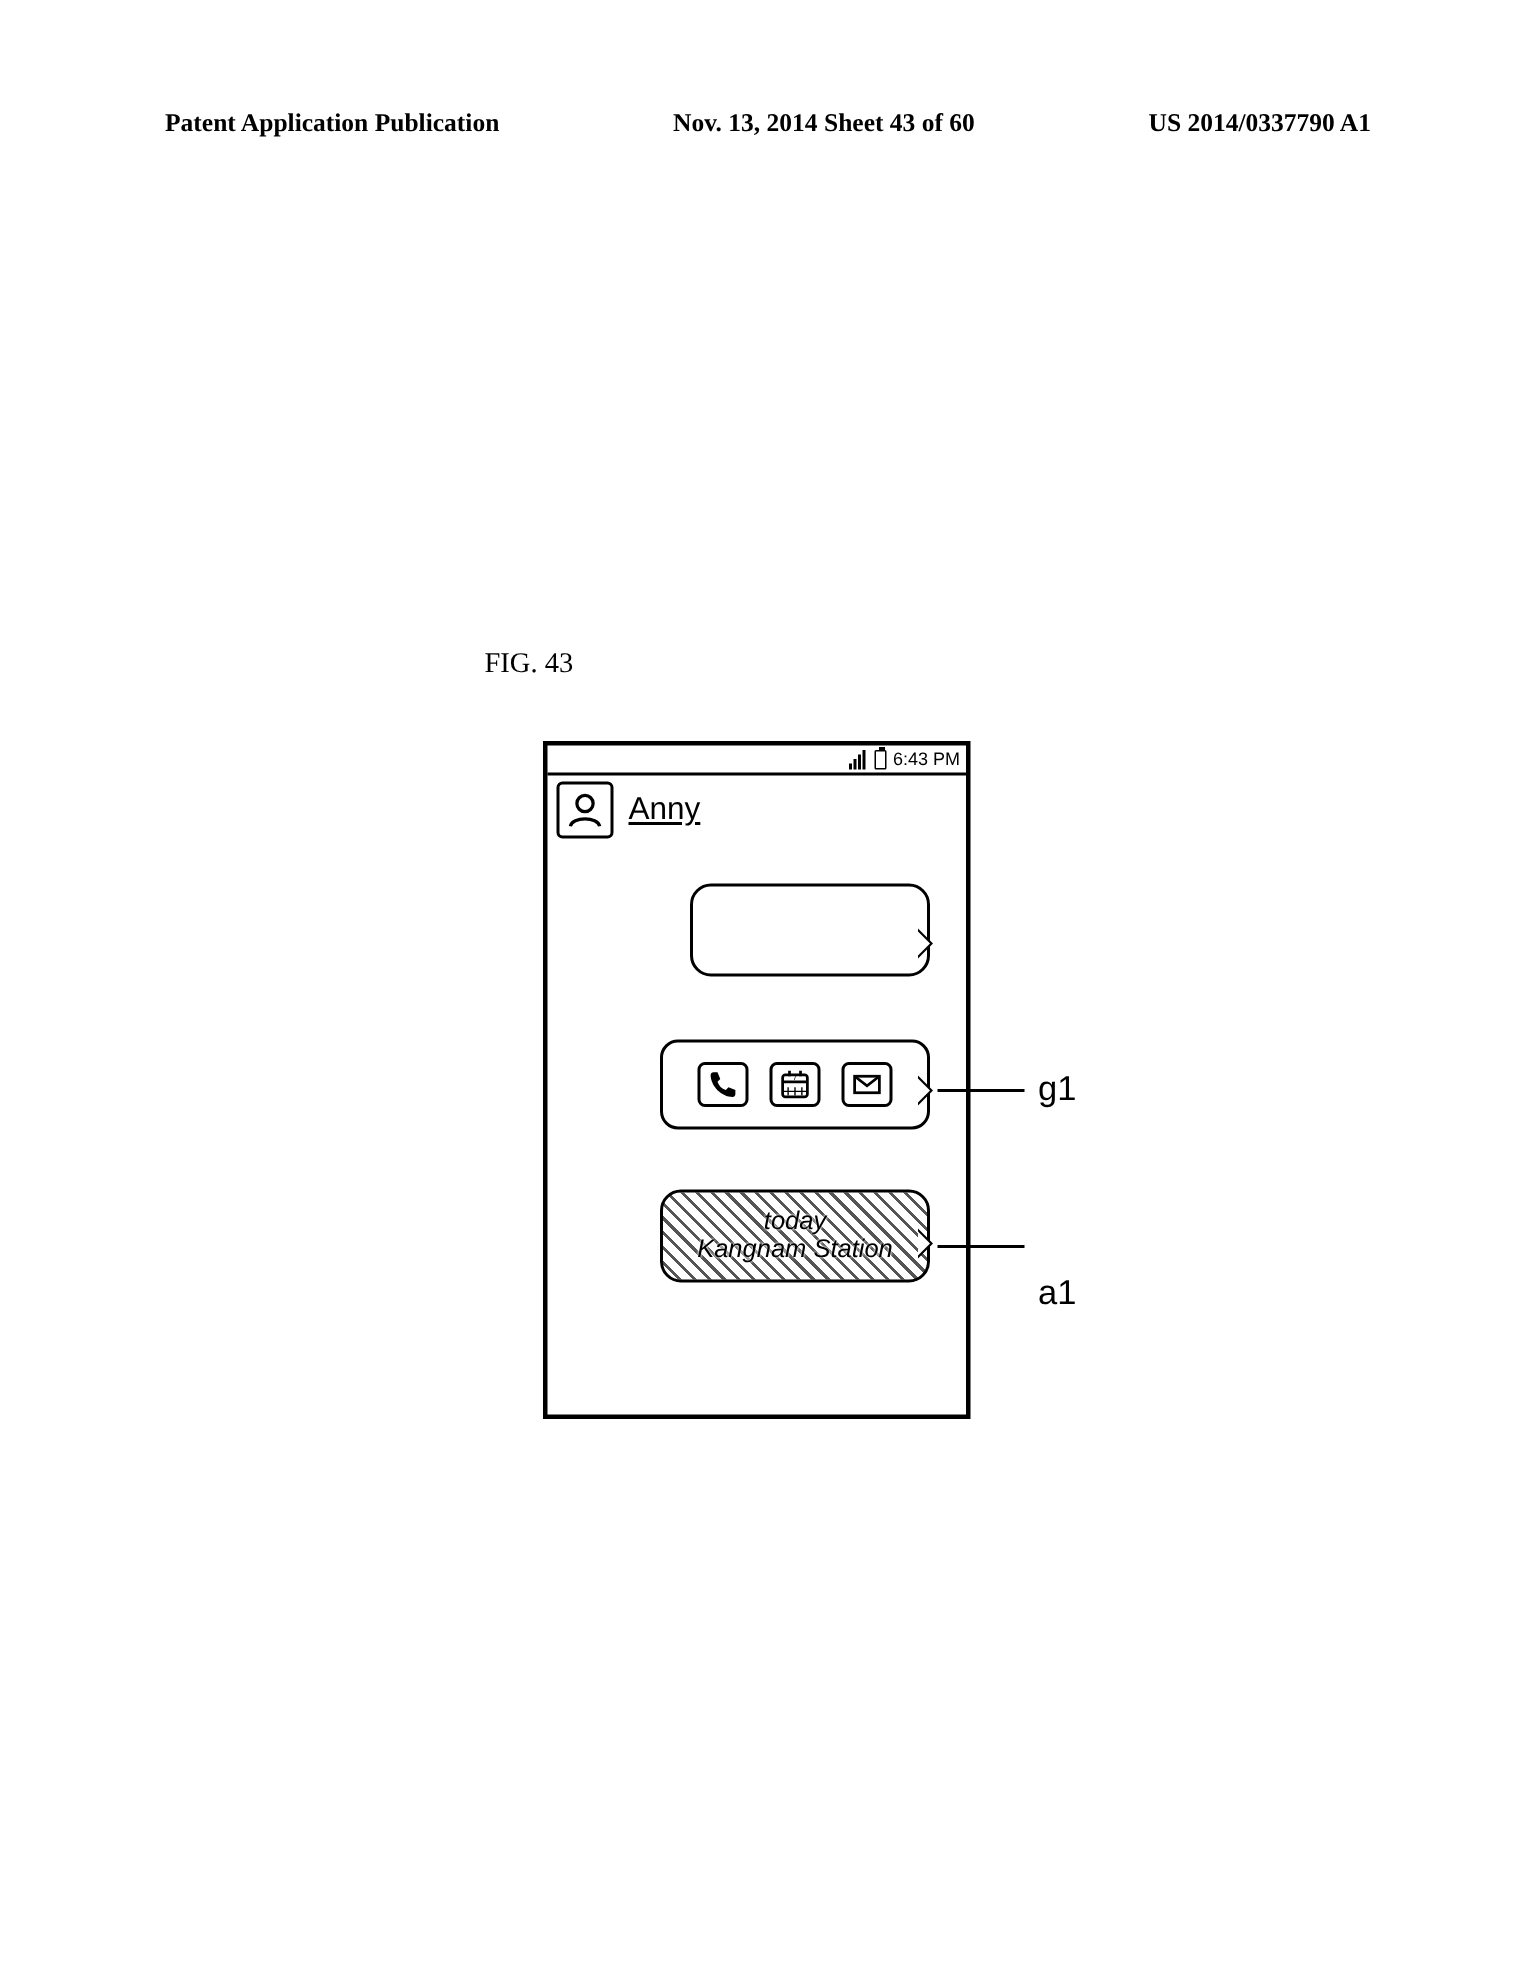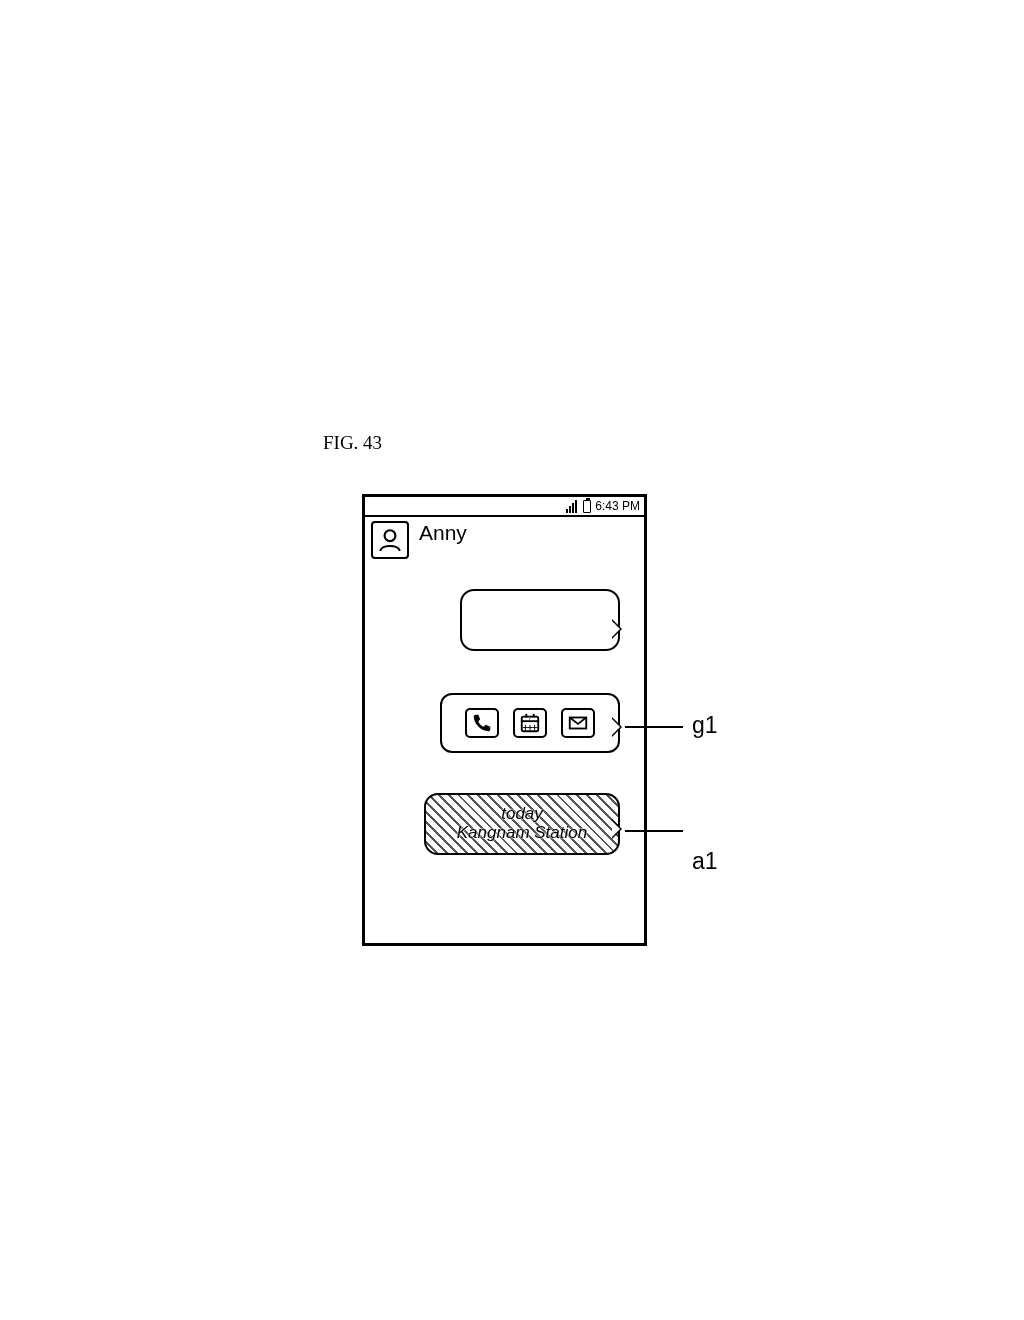--- a/index.html
+++ b/index.html
@@ -55,22 +55,24 @@
   .signal { display: inline-flex; align-items: flex-end; gap: 1px; margin-right: 2px; }
   .signal span { width: 2px; background: #000; display: inline-block; }
   .signal span:nth-child(1){ height: 4px; }
   .signal span:nth-child(2){ height: 7px; }
   .signal span:nth-child(3){ height: 10px; }
   .signal span:nth-child(4){ height: 13px; }
   .batt { width: 8px; height: 13px; border: 1.5px solid #000; border-radius: 1px; position: relative; }
   .batt::before { content:""; position:absolute; top:-3px; left:2px; width:4px; height:2px; background:#000; }
   .title-row {
     display: flex;
+    align-items: center;
     gap: 10px;
     padding: 4px 6px 12px;
+    text-decoration: underline;
   }
   .avatar {
     width: 38px; height: 38px;
     border: 2.5px solid #000;
     border-radius: 4px;
     display: flex; align-items: center; justify-content: center;
   }
   .avatar svg { width: 26px; height: 26px; }
   .title-name { font-size: 21px; font-family: Arial, sans-serif; }
 
@@ -142,21 +144,21 @@
     border-radius: 5px;
     display:flex;align-items:center;justify-content:center;
     font-size: 10px;
   }
   .mini-icon svg{ width:22px; height:22px; }
 
   .hatched-bubble {
     position: absolute;
     top: 296px;
     right: 24px;
-    width: 196px;
+    width: 180px;
     height: 62px;
     border: 2.5px solid #000;
     border-radius: 14px;
     background: repeating-linear-gradient(45deg,#555 0,#555 2px,#fff 2px,#fff 7px);
     display:flex;
     flex-direction:column;
     align-items:center;
     justify-content:center;
     font-family: "Comic Sans MS", cursive, Arial;
     font-size: 17px;
@@ -201,20 +203,25 @@
     font-size: 23px;
     font-family: Arial, sans-serif;
   }
   .lbl-g1 { top: 712px; left: 692px; }
   .lbl-a1 { top: 848px; left: 692px; }
 </style>
 </head>
 <body>
 
 <div class="page">
+  <div class="header-row">
+    <span>Patent Application Publication</span>
+    <span>Nov. 13, 2014  Sheet 43 of 60</span>
+    <span>US 2014/0337790 A1</span>
+  </div>
 
   <div class="fig-label">FIG. 43</div>
 
   <div class="phone">
     <div class="status-bar">
       <span class="signal">
         <span></span>
           <span></span>
           <span></span>
           <span></span>

